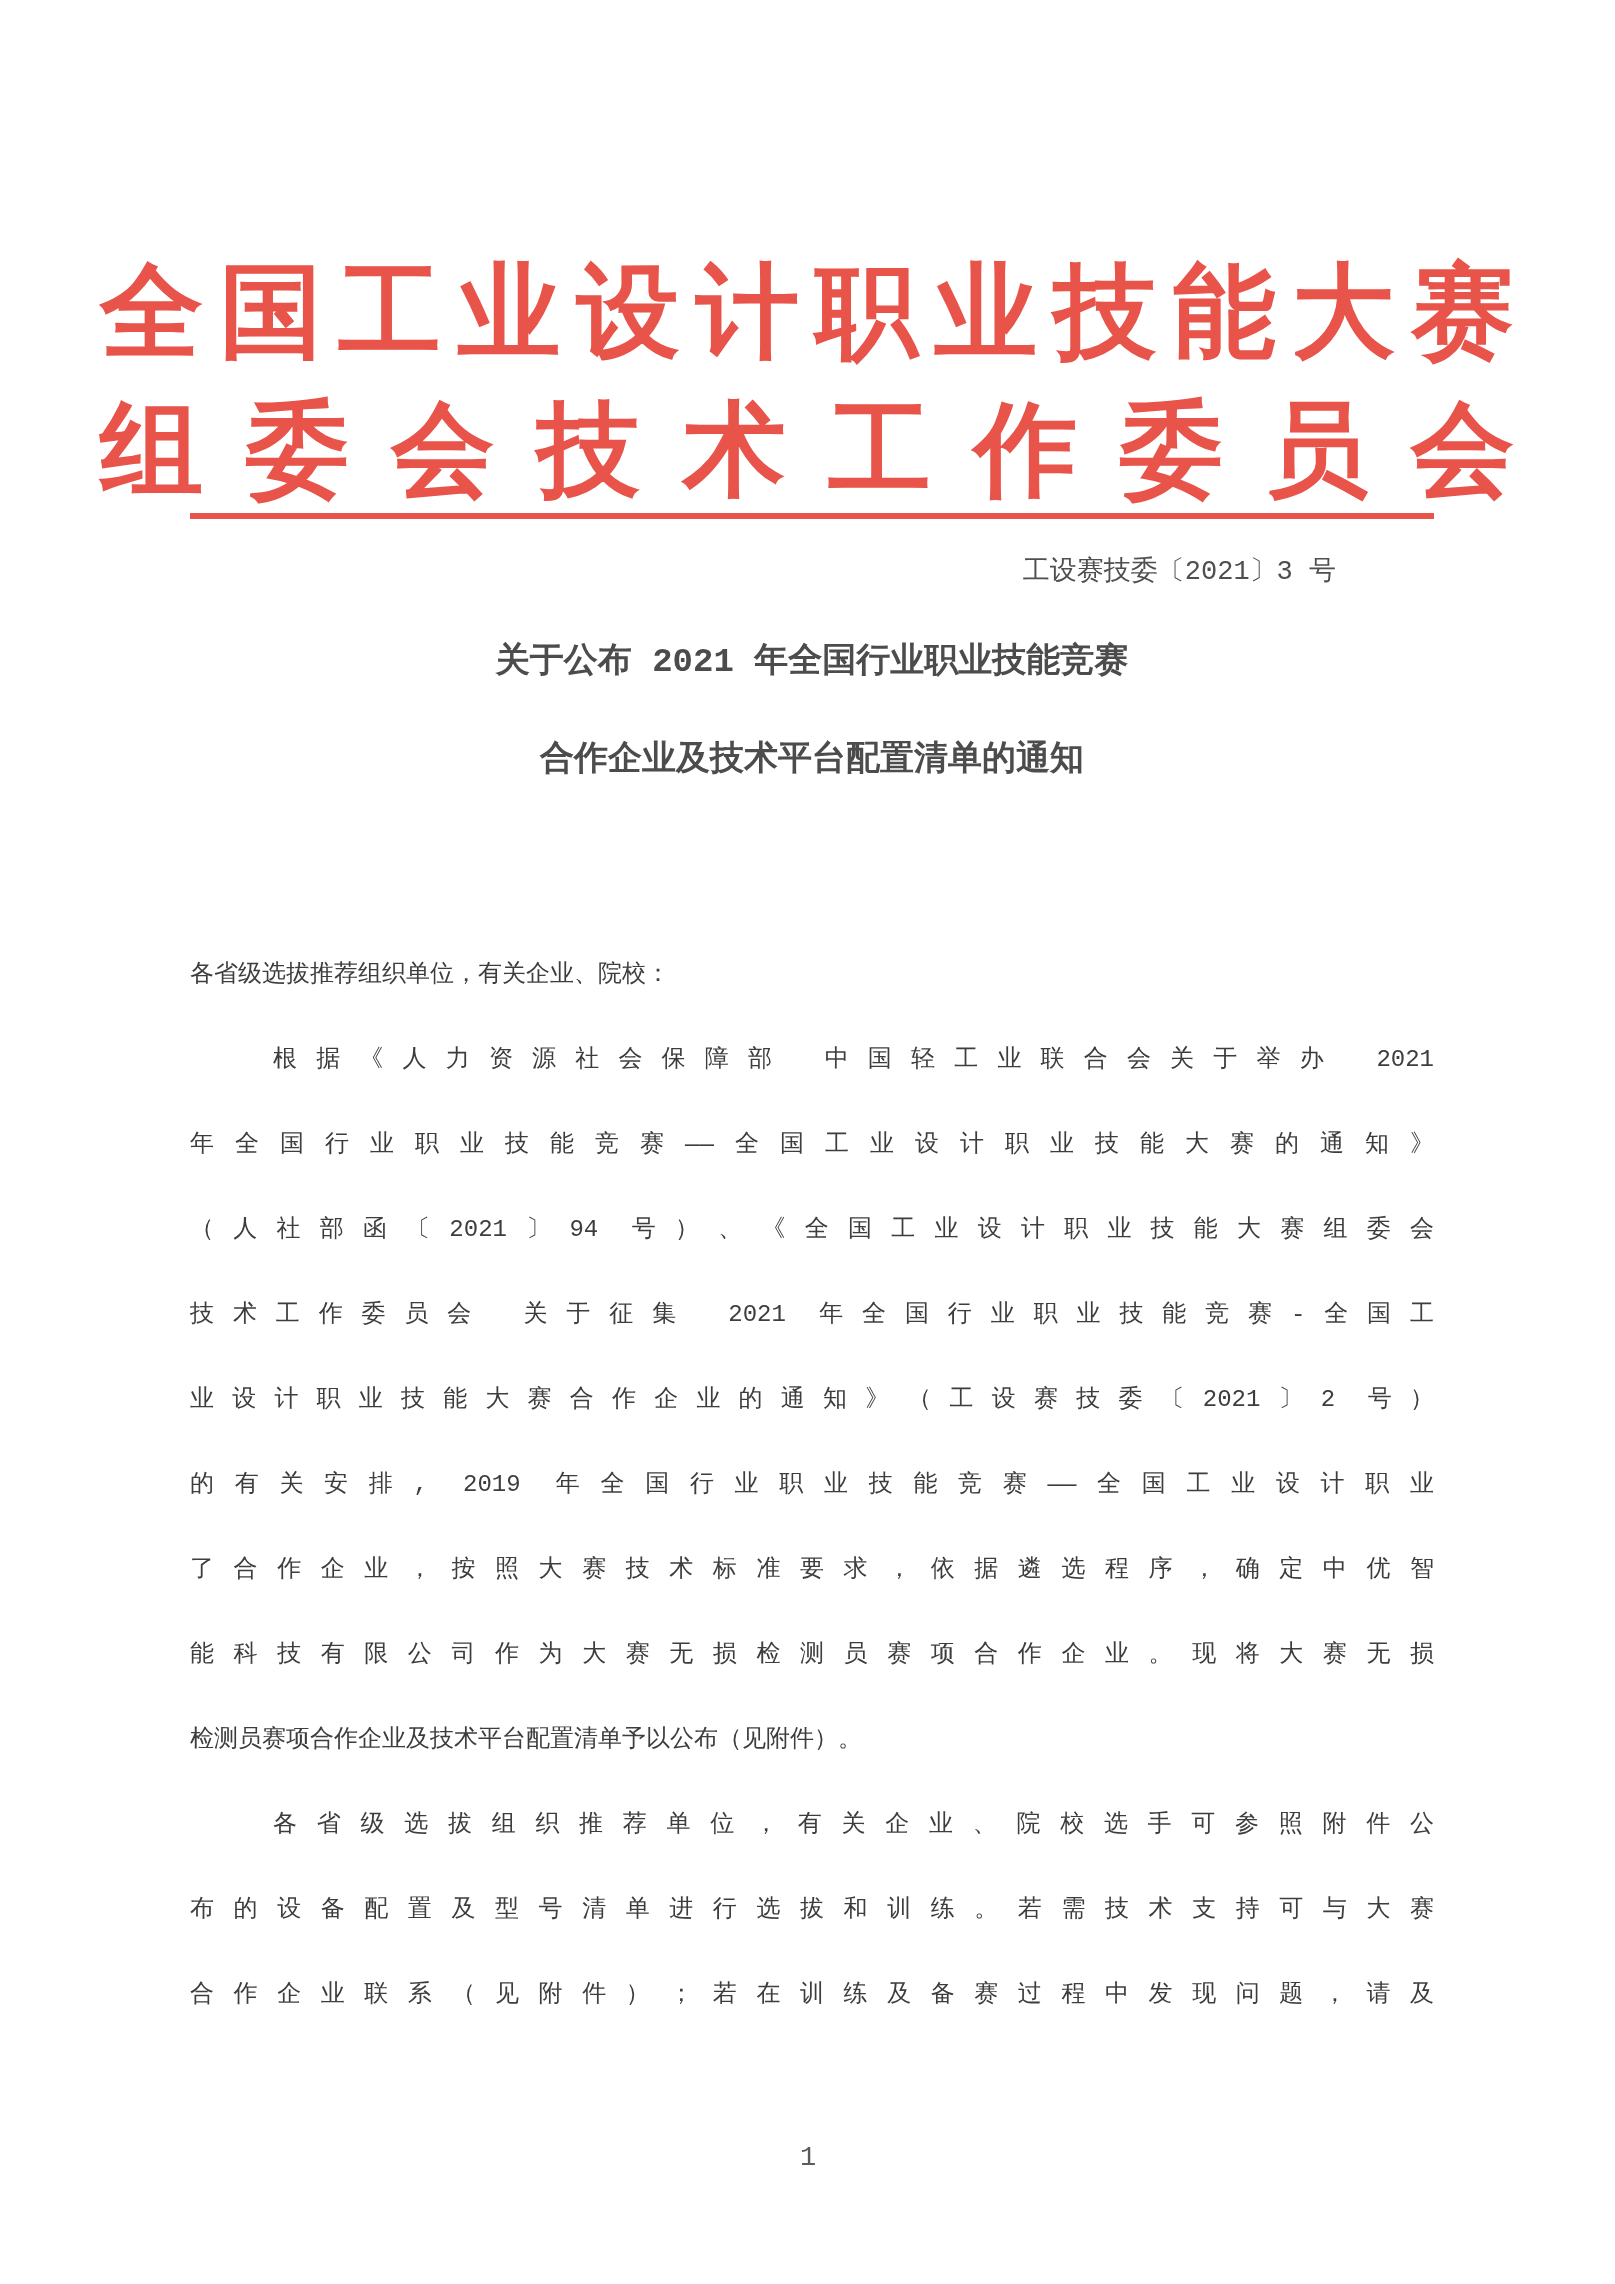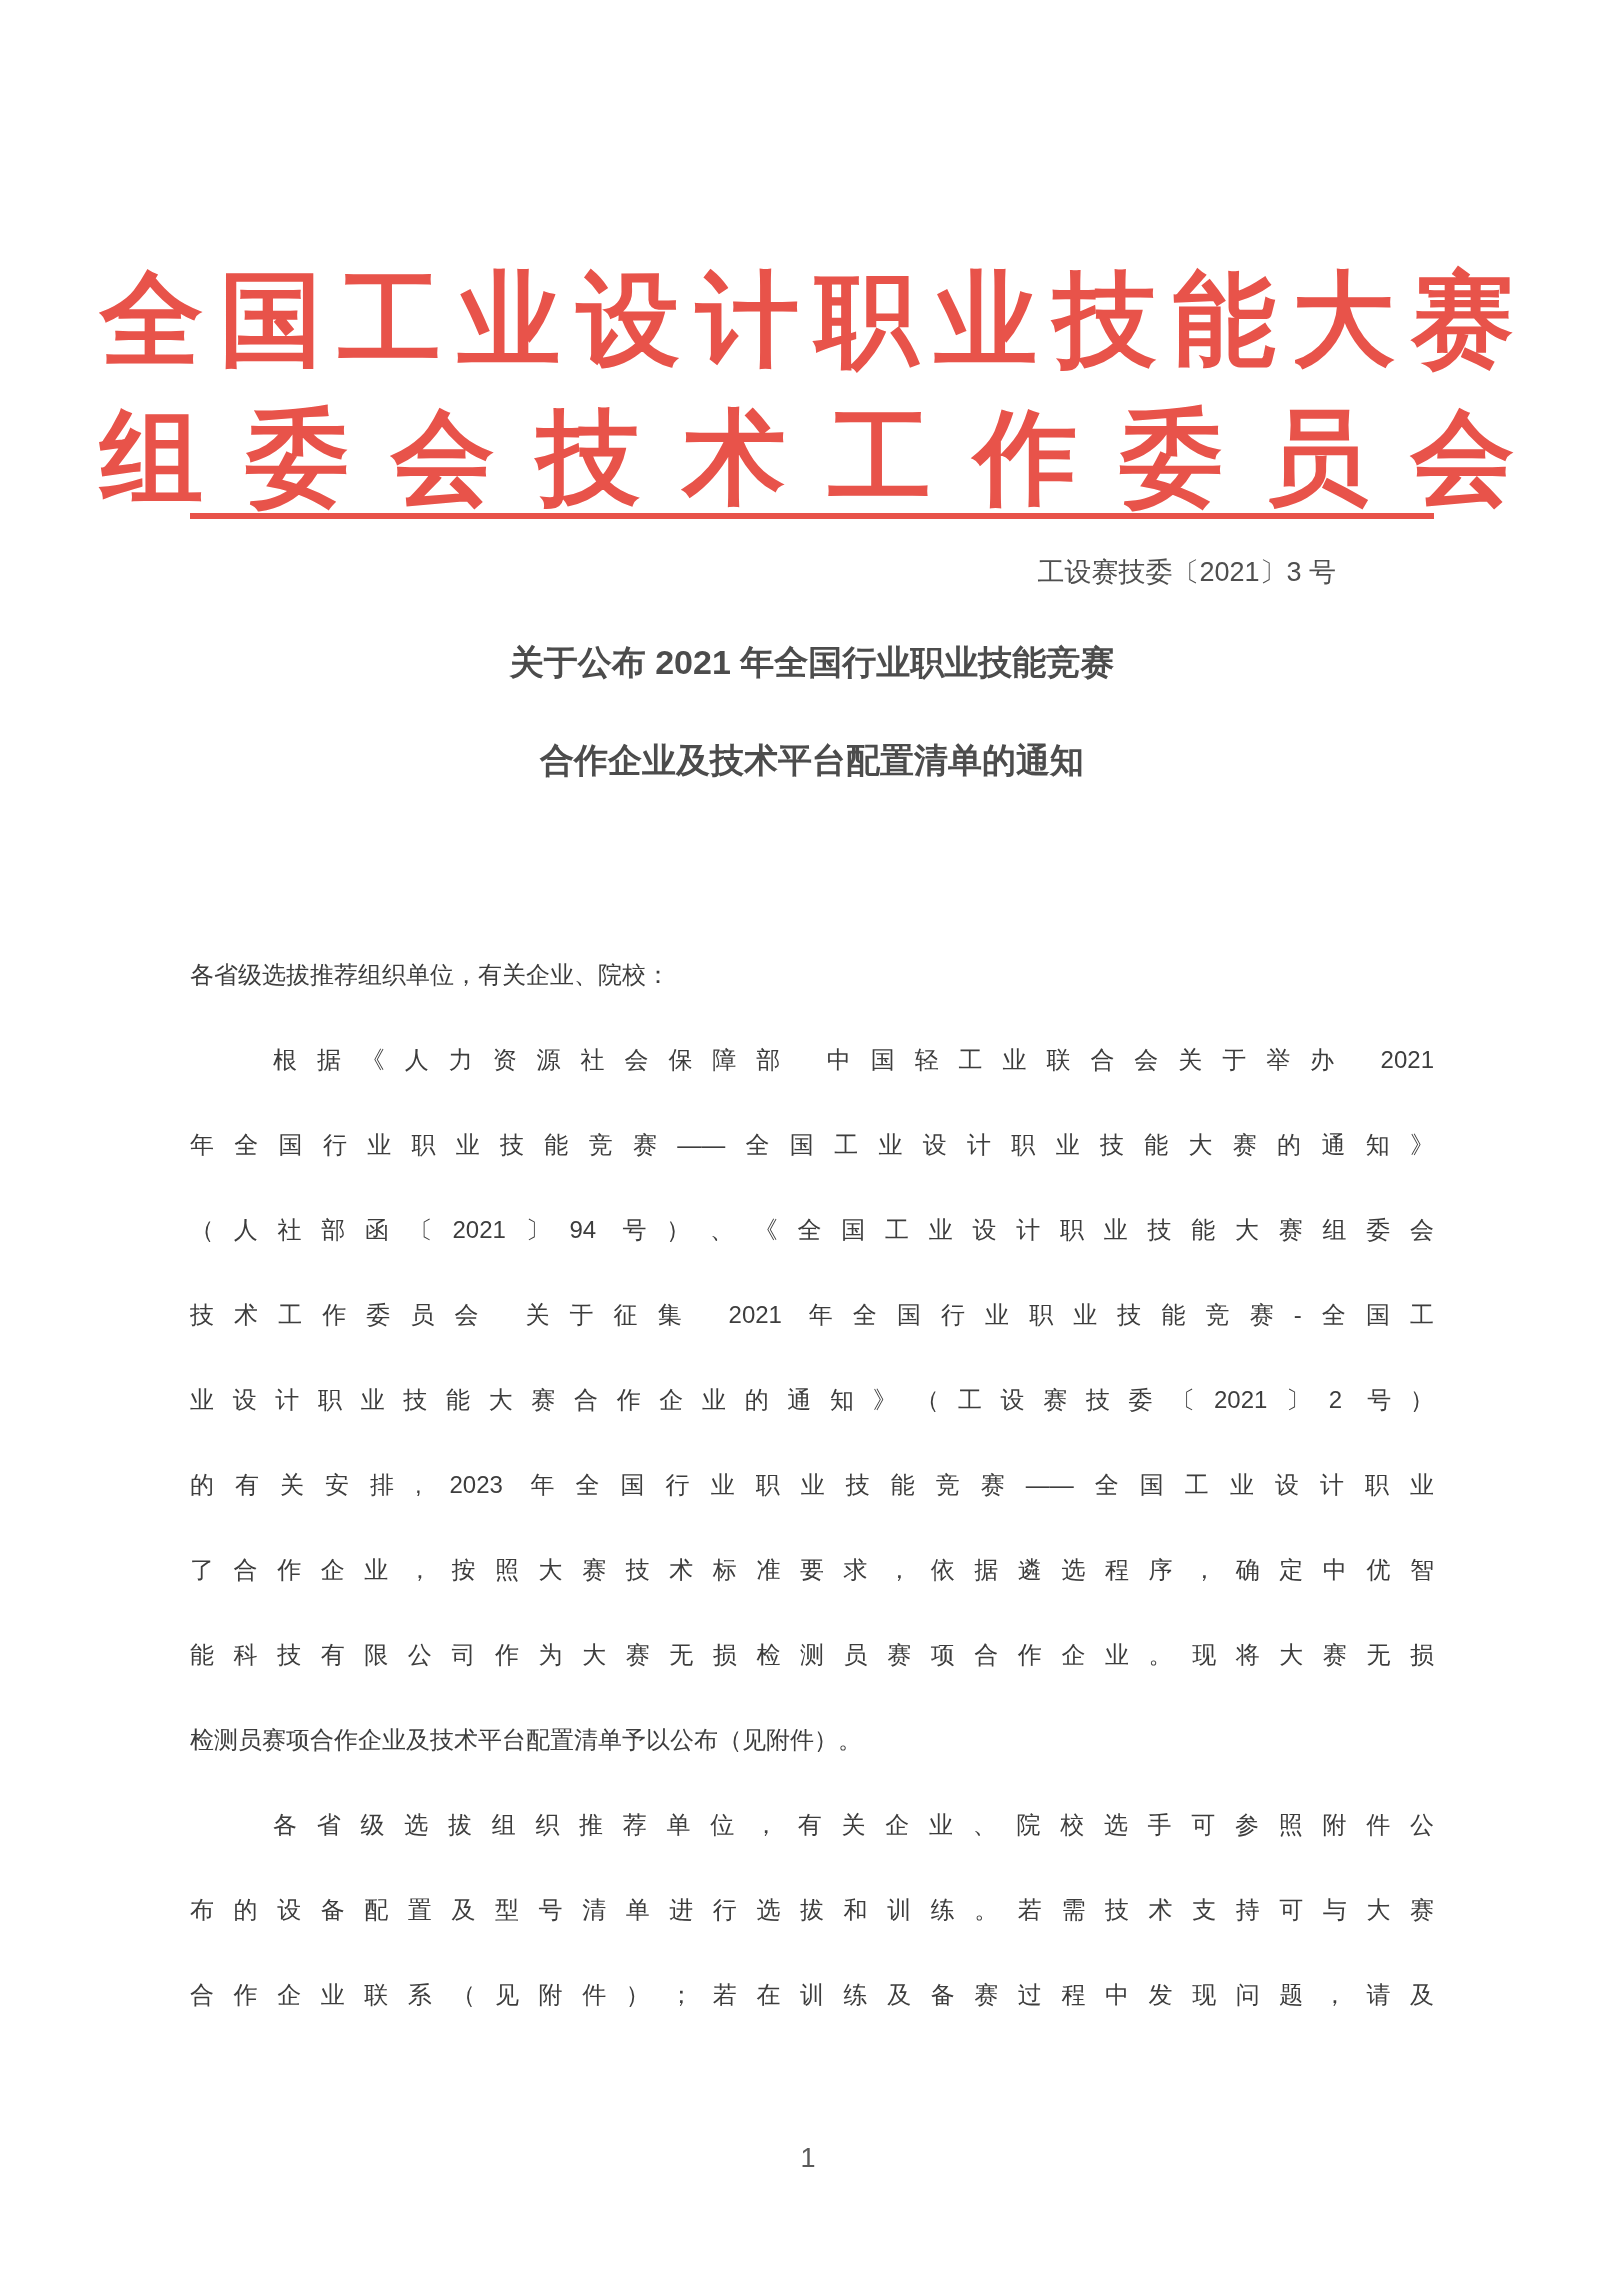--- a/index.html
+++ b/index.html
@@ -4,21 +4,21 @@
 <style>
   html, body { margin: 0; padding: 0; background: #9e9e9e; }
   :root { --red: #e8534a; }
 
   .page {
     position: relative;
     width: 1616px;
     height: 2284px;
     margin: 0 auto;
     background: #ffffff;
-    font-family: Liberation Sans, sans-serif;
+    font-family: Liberation Mono, monospace;
     overflow: hidden;
   }
 
   
   .letterhead {
     position: absolute;
     top: 251px;
     left: 100px;
     width: 1414px;
   }
@@ -115,21 +115,21 @@
     <div class="title-line">合作企业及技术平台配置清单的通知</div>
   </div>
 
   <div class="body-text">
     <div class="line flush">各省级选拔推荐组织单位，有关企业、院校：</div>
     <div class="line indent">根据《人力资源社会保障部 中国轻工业联合会关于举办 2021</div>
     <div class="line">年全国行业职业技能竞赛——全国工业设计职业技能大赛的通知》</div>
     <div class="line">（人社部函〔2021〕94 号）、《全国工业设计职业技能大赛组委会</div>
     <div class="line">技术工作委员会 关于征集 2021 年全国行业职业技能竞赛-全国工</div>
     <div class="line">业设计职业技能大赛合作企业的通知》（工设赛技委〔2021〕2 号）</div>
-    <div class="line">的有关安排, 2023 年全国行业职业技能竞赛——全国工业设计职业</div>
+    <div class="line">的有关安排, 2019 年全国行业职业技能竞赛——全国工业设计职业</div>
     <div class="line">了合作企业，按照大赛技术标准要求，依据遴选程序，确定中优智</div>
     <div class="line">能科技有限公司作为大赛无损检测员赛项合作企业。现将大赛无损</div>
     <div class="line flush">检测员赛项合作企业及技术平台配置清单予以公布（见附件）。</div>
     <div class="line indent">各省级选拔组织推荐单位，有关企业、院校选手可参照附件公</div>
     <div class="line">布的设备配置及型号清单进行选拔和训练。若需技术支持可与大赛</div>
     <div class="line">合作企业联系（见附件）；若在训练及备赛过程中发现问题，请及</div>
   </div>
 
   <div class="page-number">1</div>
 

